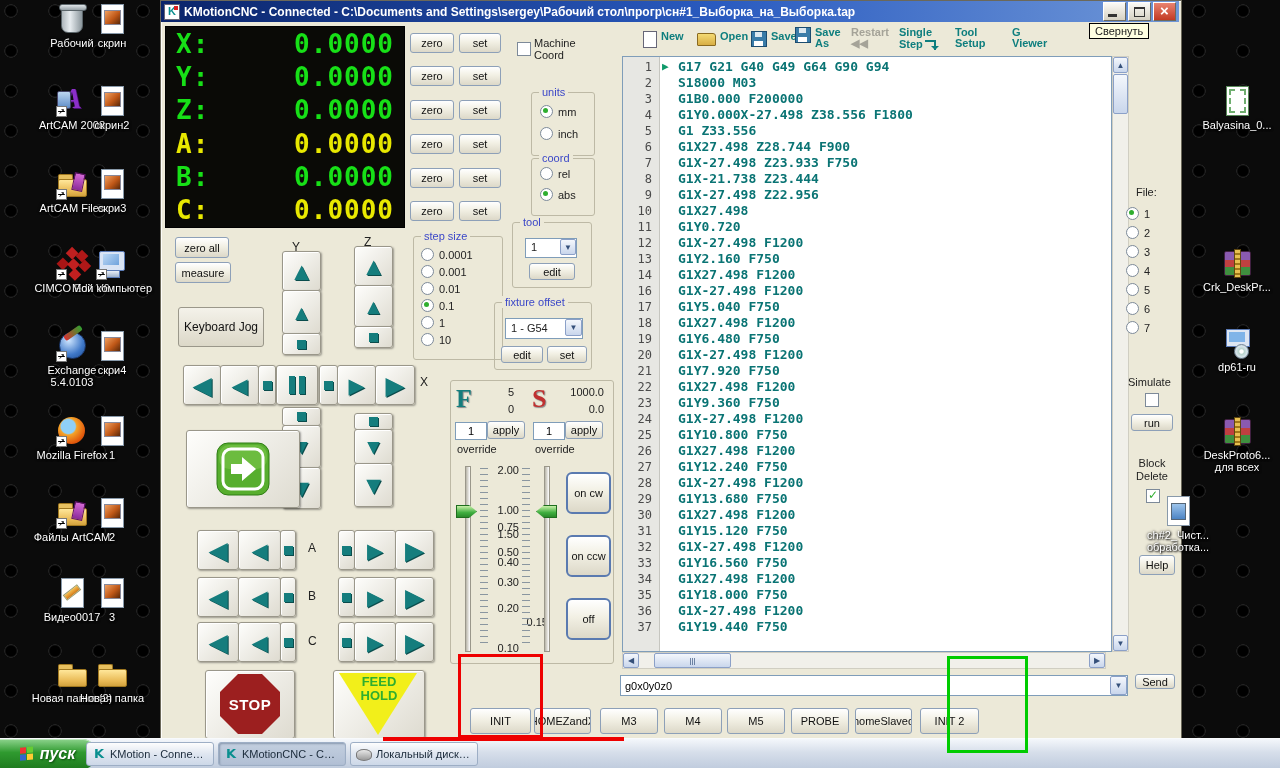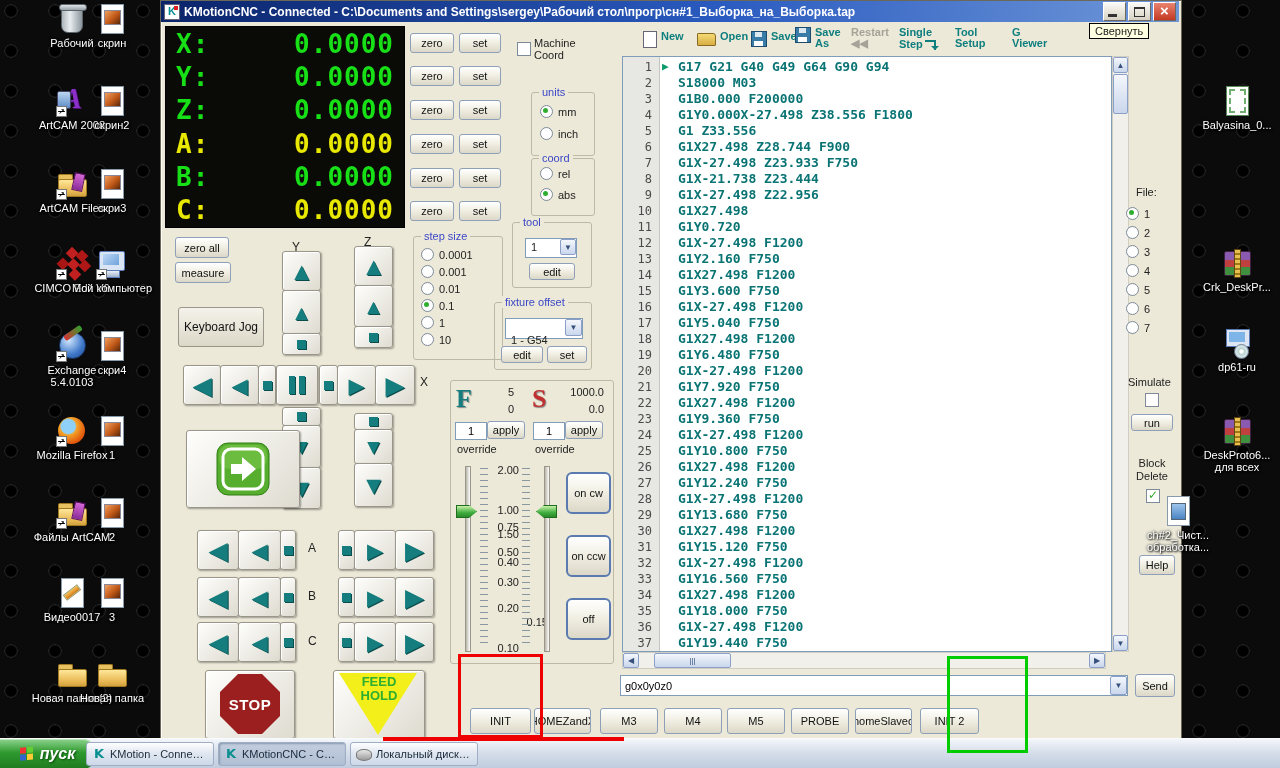--- a/index.html
+++ b/index.html
@@ -236,21 +236,21 @@
         <div>1</div>
       </div>
       <div class="radio-row" style="position: absolute; left: 7px; top: 96px;">
         <div class="rb" style="position: static;"></div>
         <div>10</div>
       </div>
     </div>
   <div class="gbox" style="left:494px;top:302px;width:96px;height:66px;">
     <span class="gtitle">fixture offset</span>
     <div class="abs" style="left:10px;top:15px;width:76px;height:19px;background:#fff;border:1px solid #7f9db9;display:flex;">
-      <span style="flex:1;padding:15px 0 0 5px;">1 - G54</span>
+      <span style="flex:1;padding:3px 0 0 5px;">1 - G54</span>
       <span class="sbtn" style="position:static;width:17px;height:17px;">▼</span>
     </div>
     <div class="btn" style="left:6px;top:43px;width:42px;height:17px;">edit</div>
     <div class="btn" style="left:52px;top:43px;width:40px;height:17px;">set</div>
   </div>
 
   <div class="btn" style="left:175px;top:237px;width:54px;height:21px;">zero all</div>
   <div class="btn" style="left:175px;top:262px;width:56px;height:21px;">measure</div>
   <div class="btn" style="left:178px;top:307px;width:86px;height:40px;font-size:12px;background:linear-gradient(#f4f2ea,#dcd8c8);border-color:#9a978a;">Keyboard Jog</div>
 
@@ -543,24 +543,20 @@
         </div>
         <div class="gl">
           <div class="n">13</div>
           <div class="t">G1Y2.160 F750</div>
         </div>
         <div class="gl">
           <div class="n">14</div>
           <div class="t">G1X27.498 F1200</div>
         </div>
         <div class="gl">
-          <div class="n">15</div>
-          <div class="t">G1Y3.600 F750</div>
-        </div>
-        <div class="gl">
           <div class="n">16</div>
           <div class="t">G1X-27.498 F1200</div>
         </div>
         <div class="gl">
           <div class="n">17</div>
           <div class="t">G1Y5.040 F750</div>
         </div>
         <div class="gl">
           <div class="n">18</div>
           <div class="t">G1X27.498 F1200</div>
@@ -662,21 +658,21 @@
   <span class="cb abs" style="left:1145px;top:393px;"></span>
   <div class="btn" style="left:1131px;top:414px;width:42px;height:17px;">run</div>
   <div class="abs" style="left:1127px;top:457px;width:50px;text-align:center;line-height:13px;">Block Delete</div>
   <span class="cb checked abs" style="left:1146px;top:489px;"></span>
   <div class="btn" style="left:1139px;top:555px;width:36px;height:20px;">Help</div>
 
   <div class="abs" style="left:620px;top:675px;width:508px;height:21px;background:#fff;border:1px solid #7f9db9;box-sizing:border-box;display:flex;">
     <input style="flex: 1 1 0%; border: none; outline: none; font-size: 11px; padding-left: 4px; font-family: &quot;Liberation Sans&quot;, sans-serif;" value="g0x0y0z0">
     <span class="sbtn" style="position:static;width:17px;height:19px;">▼</span>
   </div>
-  <div class="btn" style="left:1135px;top:674px;width:40px;height:23px;">Send</div>
+  <div class="btn" style="left:1135px;top:674px;width:40px;height:15px;">Send</div>
 
   <div id="bottom-row">
       <div class="btn" style="position: absolute; left: 470px; top: 708px; width: 61px; height: 26px;">INIT</div>
       <div class="btn" style="position: absolute; left: 534px; top: 708px; width: 57px; height: 26px;">HOMEZandX</div>
       <div class="btn" style="position: absolute; left: 600px; top: 708px; width: 58px; height: 26px;">M3</div>
       <div class="btn" style="position: absolute; left: 664px; top: 708px; width: 58px; height: 26px;">M4</div>
       <div class="btn" style="position: absolute; left: 727px; top: 708px; width: 58px; height: 26px;">M5</div>
       <div class="btn" style="position: absolute; left: 791px; top: 708px; width: 58px; height: 26px;">PROBE</div>
       <div class="btn" style="position: absolute; left: 855px; top: 708px; width: 57px; height: 26px;">homeSlaved</div>
       <div class="btn" style="position: absolute; left: 920px; top: 708px; width: 59px; height: 26px;">INIT 2</div>

